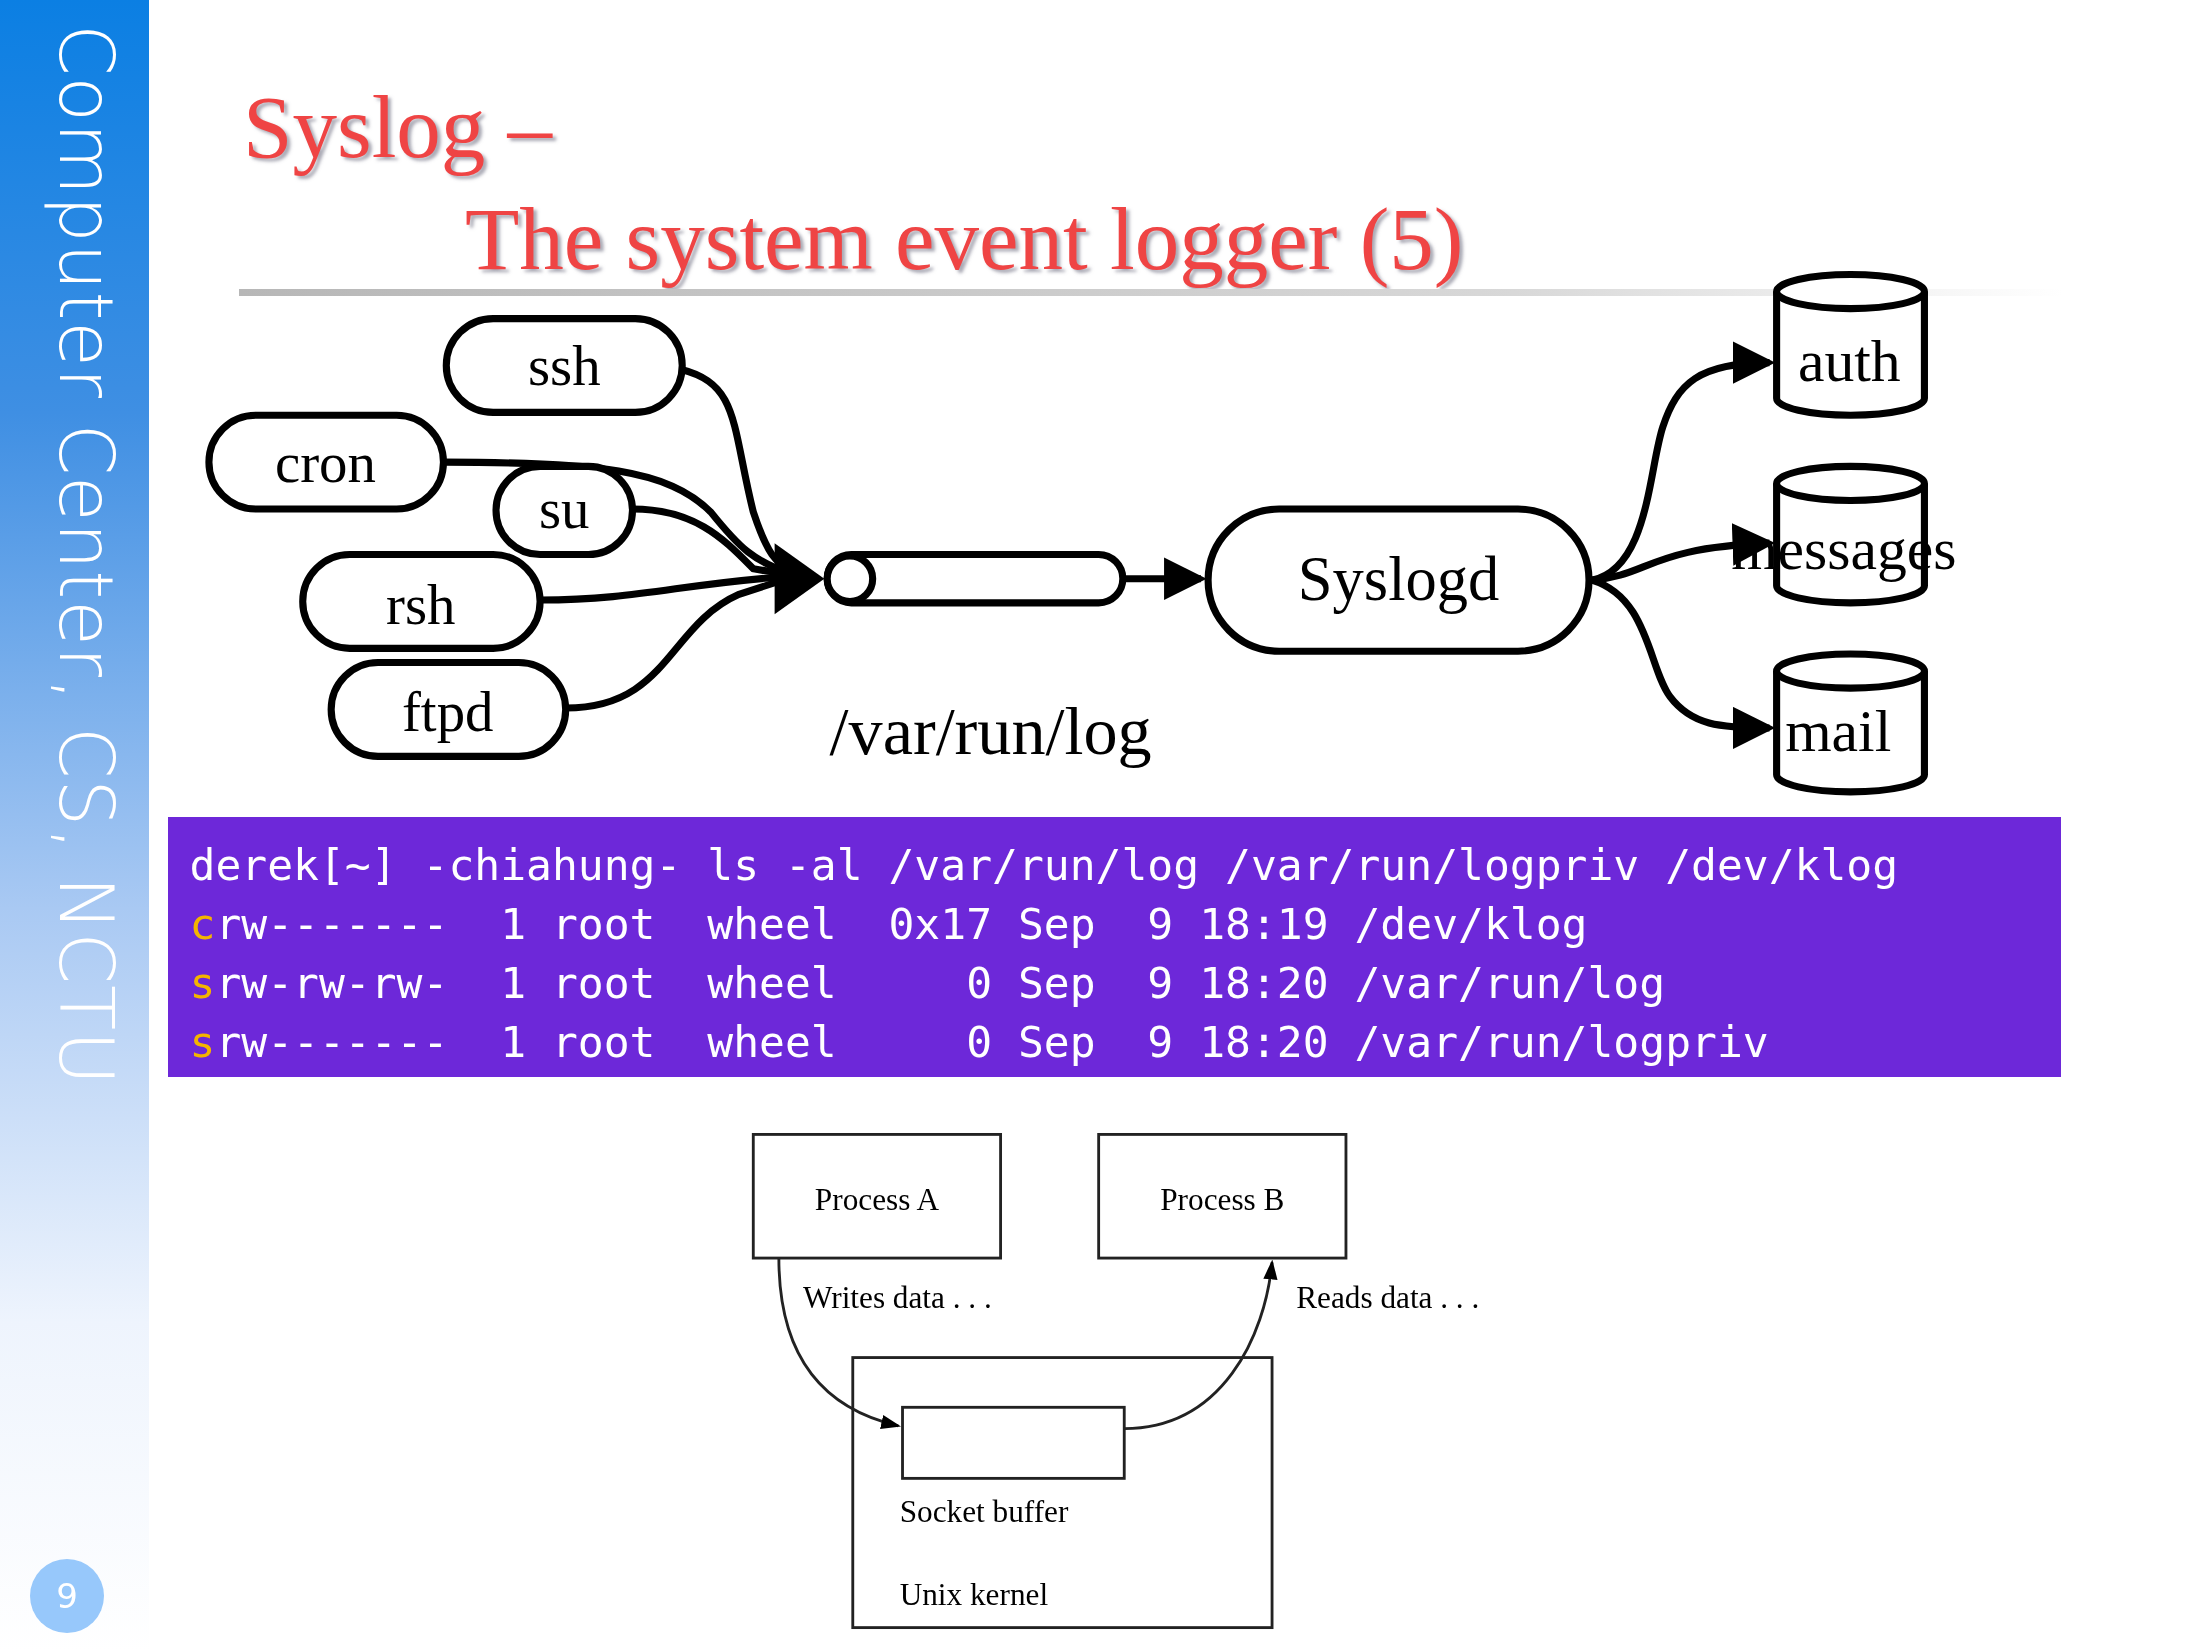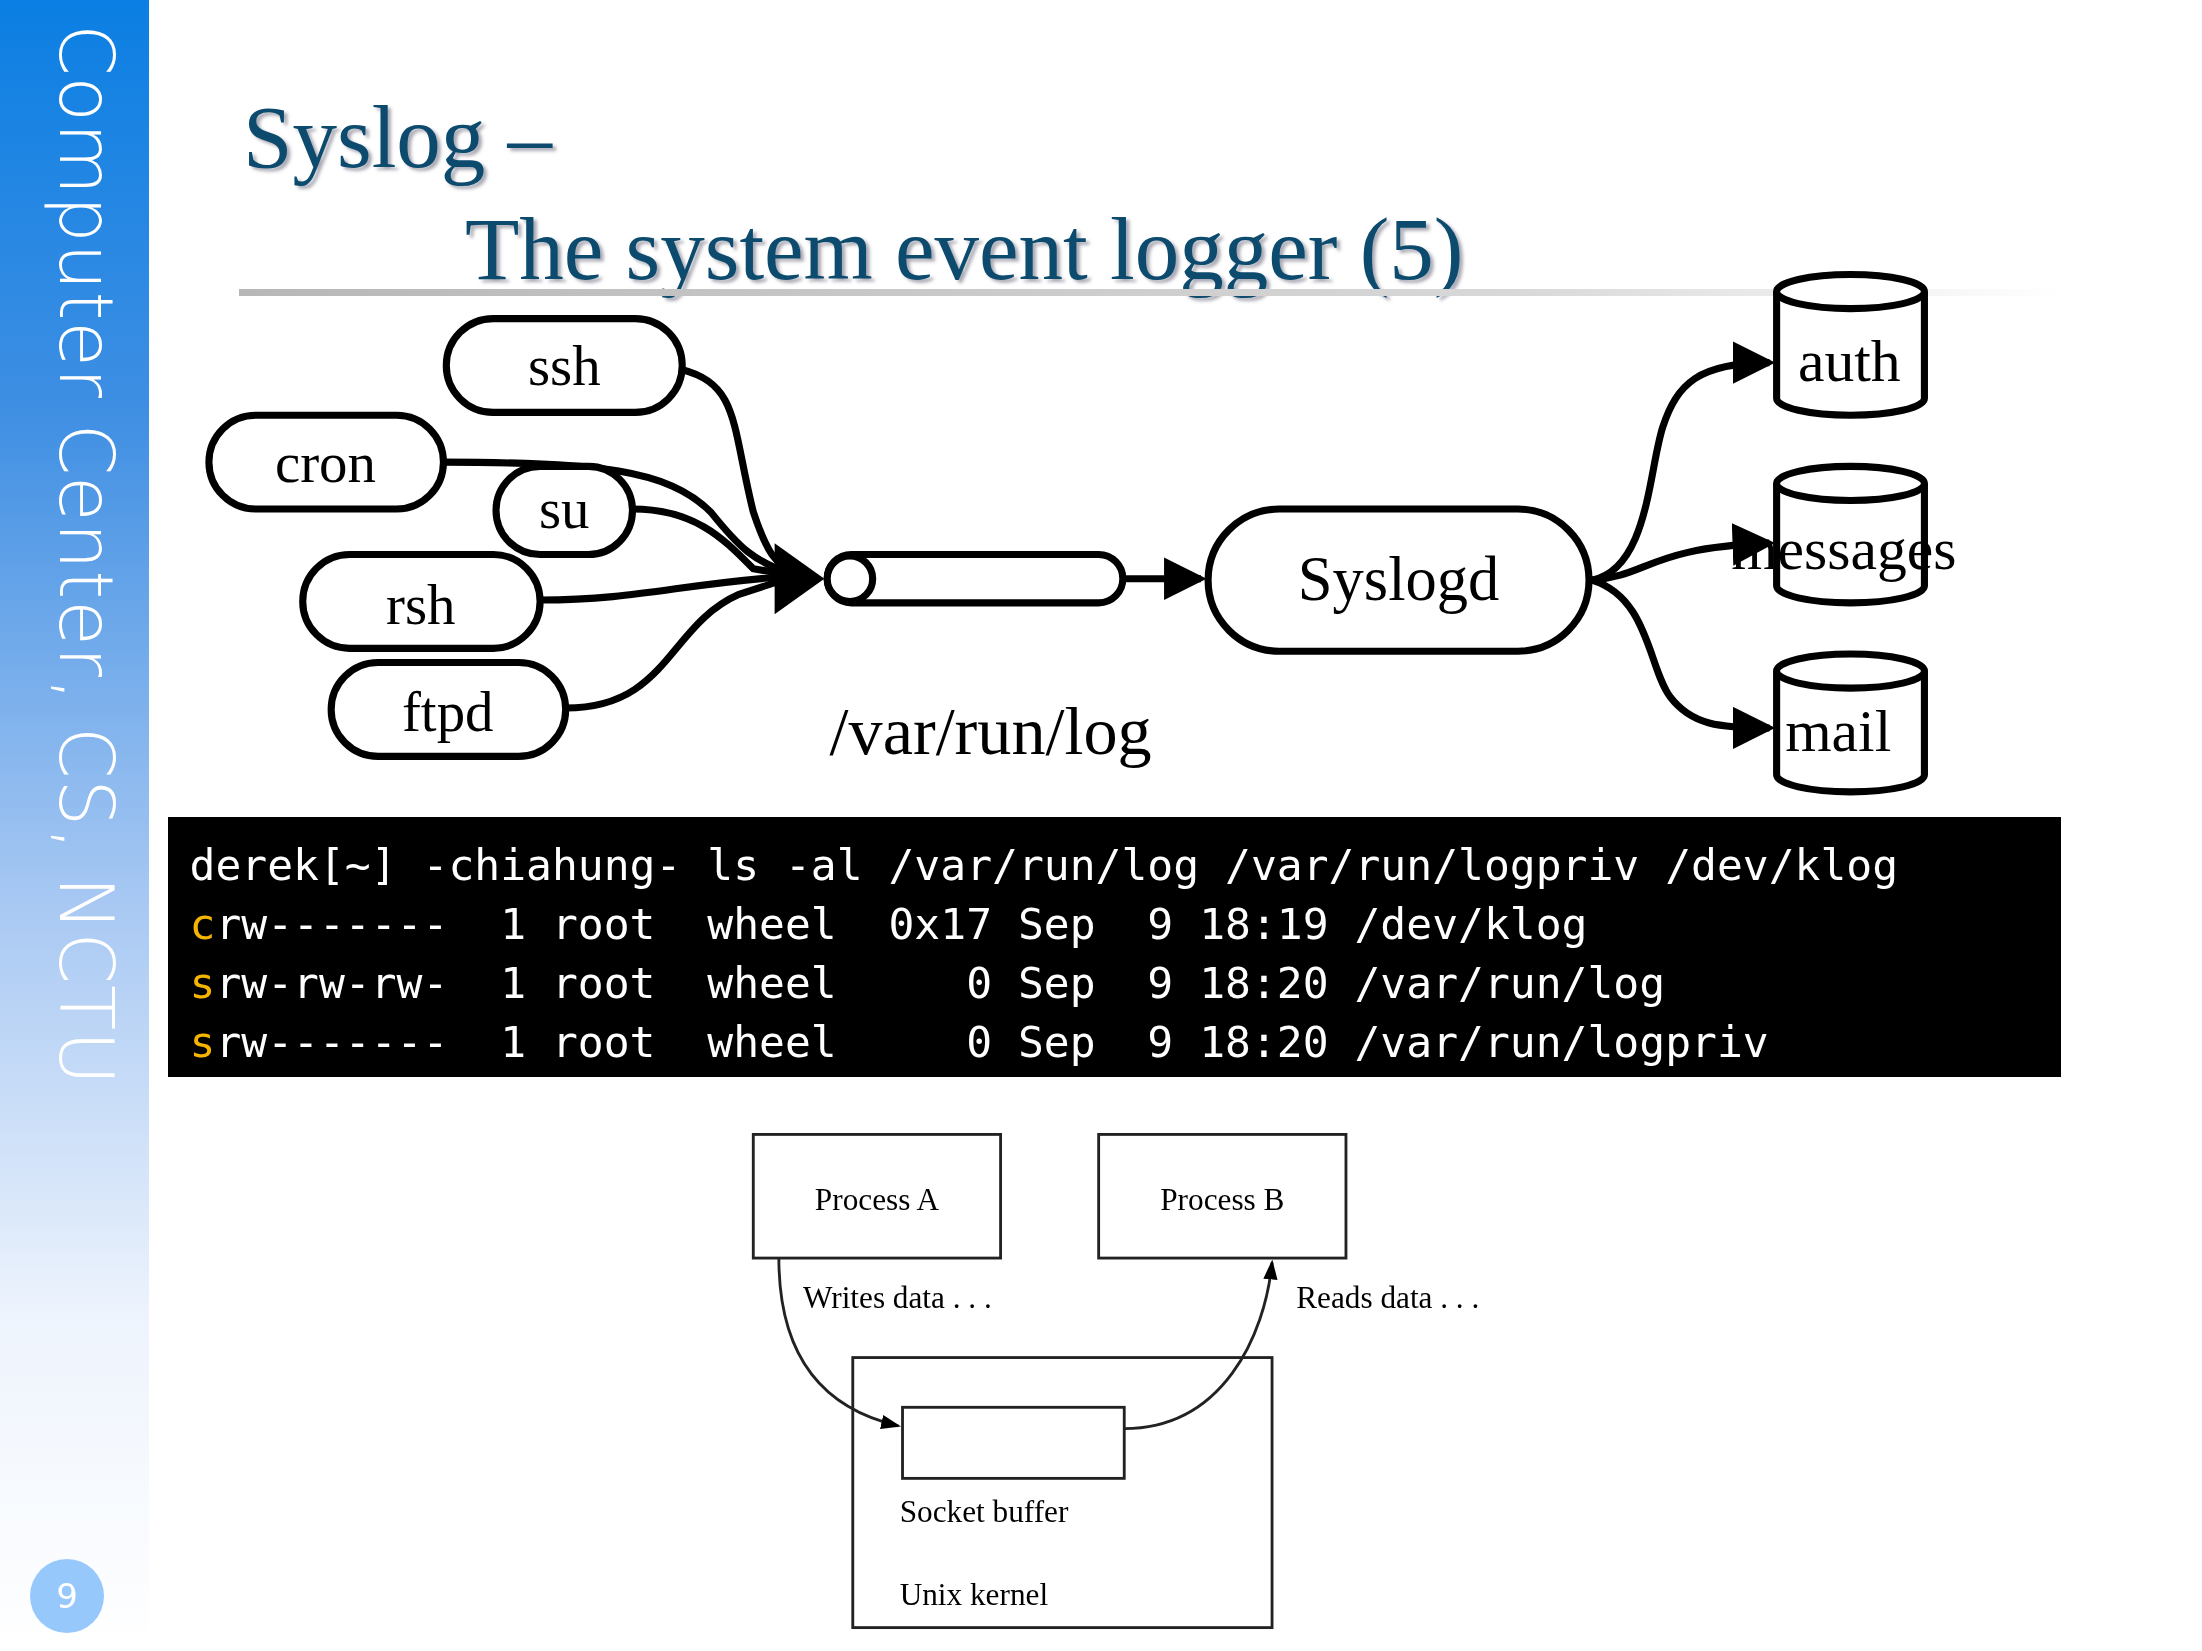--- a/index.html
+++ b/index.html
@@ -13,33 +13,33 @@
     transform-origin: 0 0; transform: rotate(90deg);
     white-space: nowrap; color: #ffffff;
     font-family: "DejaVu Sans", sans-serif; font-weight: 300; font-size: 74px; letter-spacing: 0.9px;
   }
   .page-badge {
     position: absolute; left: 30px; top: 1559px; width: 74px; height: 74px; border-radius: 50%;
     background: #97c8fb; color: #ffffff; font-family: "DejaVu Sans", sans-serif; font-size: 34px;
     display: flex; align-items: center; justify-content: center;
   }
   .title {
-    position: absolute; left: 243px; top: 81px; color: #0c4a6e;
+    position: absolute; left: 243px; top: 71px; color: #ef4444;
     font-family: "Liberation Serif", serif; font-size: 89px; line-height: 112px;
     text-shadow: 3.4px 3.4px 3.4px rgba(100,100,120,0.55);
   }
   .title .l2 { display: block; padding-left: 222px; }
   .title-rule {
     position: absolute; left: 239px; top: 289px; width: 1824px; height: 6.9px;
     background: linear-gradient(to right, #b7b7b7, #d8d8d8 70%, rgba(255,255,255,0));
   }
   .diagram { position: absolute; left: 0; top: 0; width: 2203px; height: 1652px; }
   .terminal {
     position: absolute; left: 168px; top: 817px; width: 1893px; height: 260px;
-    background: #000000; box-sizing: border-box; padding: 19px 21.5px;
+    background: #6d28d9; box-sizing: border-box; padding: 19px 21.5px;
     font-family: "DejaVu Sans Mono", monospace; font-size: 43px; line-height: 59px; color: #ffffff;
     white-space: pre;
   }
   .terminal .ftype { color: #f4b400; }
   svg text.serif { font-family: "Liberation Serif", serif; }
 </style>
 </head>
 <body>
 
 <div class="sidebar">

